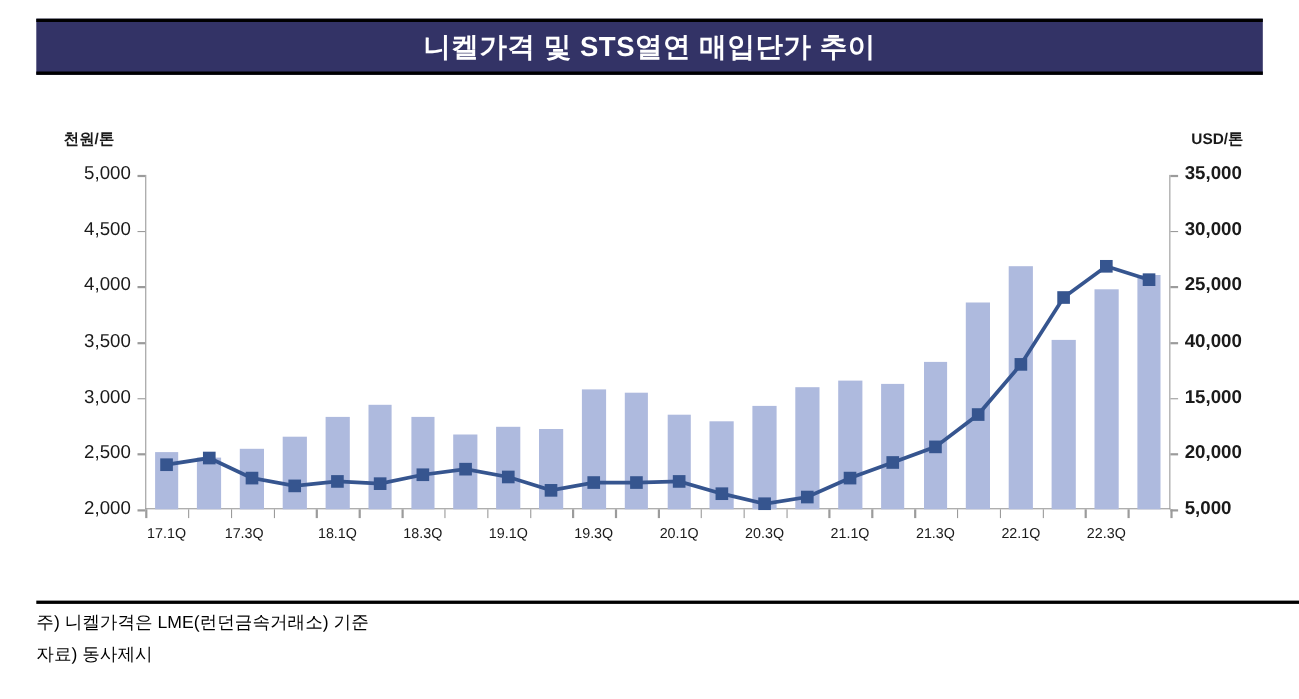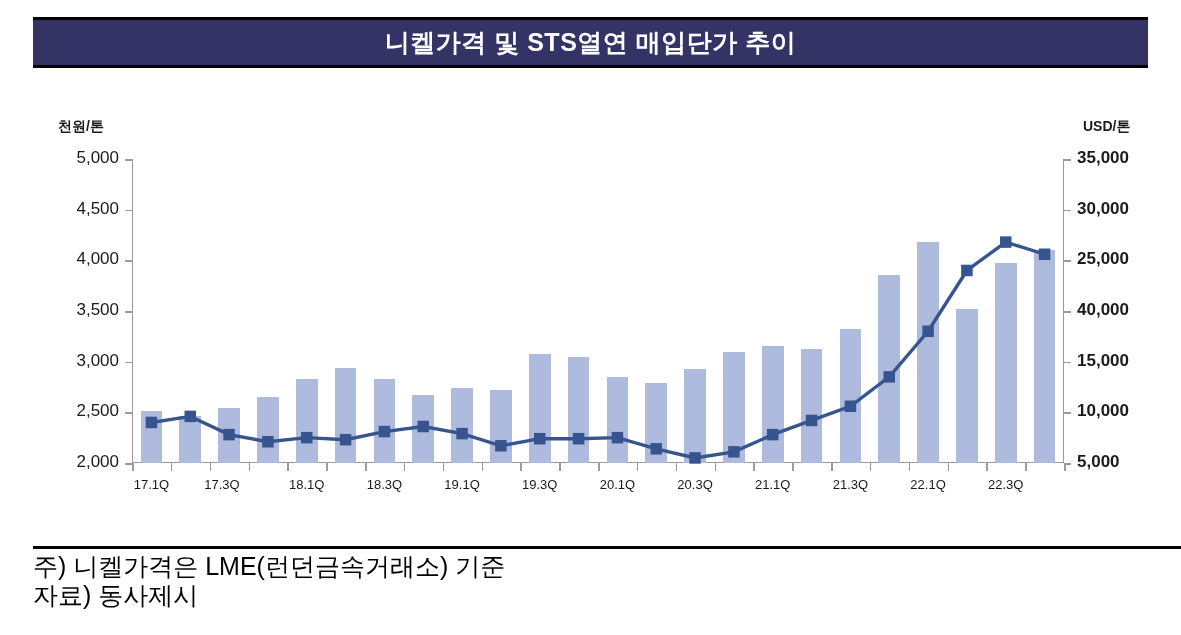--- a/index.html
+++ b/index.html
@@ -91,21 +91,21 @@
   #line-svg{position:absolute;left:0;top:0;overflow:visible;}
   
   #footer-rule{
     position:absolute;left:33px;top:546px;width:1148px;height:0;
     border-top:3px solid #000000;
   }
   #footer-notes{
     position:absolute;left:33px;top:552px;width:1000px;
   }
   .footer-note{
-    font-size:25px;color:#000000;line-height:29px;white-space:nowrap;
+    font-size:16px;color:#000000;line-height:29px;white-space:nowrap;
   }
 </style>
 </head>
 <body>
 
 <div id="title-bar">
   <span id="title-text">니켈가격 및 STS열연 매입단가 추이</span>
 </div>
 
 <div id="chart-area">
@@ -180,21 +180,21 @@
         <div class="ytick-label left" style="top: 141px;">3,500</div>
         <div class="tickmark left" style="top: 101.333px;"></div>
         <div class="ytick-label left" style="top: 90.3333px;">4,000</div>
         <div class="tickmark left" style="top: 50.6667px;"></div>
         <div class="ytick-label left" style="top: 39.6667px;">4,500</div>
         <div class="tickmark left" style="top: 0px;"></div>
         <div class="ytick-label left" style="top: -11px;">5,000</div>
         <div class="tickmark right" style="top: 304px;"></div>
         <div class="ytick-label right" style="top: 293px;">5,000</div>
         <div class="tickmark right" style="top: 253.333px;"></div>
-        <div class="ytick-label right" style="top: 242.333px;">10,000</div>
+        <div class="ytick-label right" style="top: 242.333px;">20,000</div>
         <div class="tickmark right" style="top: 202.667px;"></div>
         <div class="ytick-label right" style="top: 191.667px;">15,000</div>
         <div class="tickmark right" style="top: 152px;"></div>
         <div class="ytick-label right" style="top: 141px;">40,000</div>
         <div class="tickmark right" style="top: 101.333px;"></div>
         <div class="ytick-label right" style="top: 90.3333px;">25,000</div>
         <div class="tickmark right" style="top: 50.6667px;"></div>
         <div class="ytick-label right" style="top: 39.6667px;">30,000</div>
         <div class="tickmark right" style="top: 0px;"></div>
         <div class="ytick-label right" style="top: -11px;">35,000</div>

